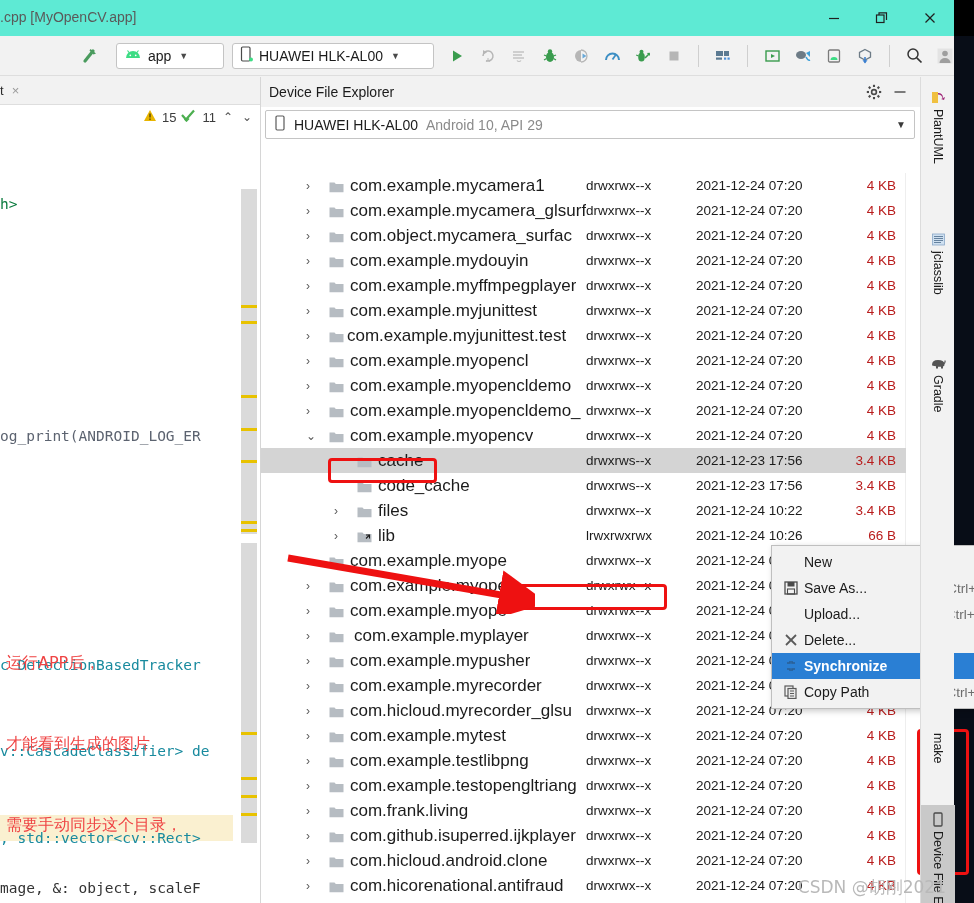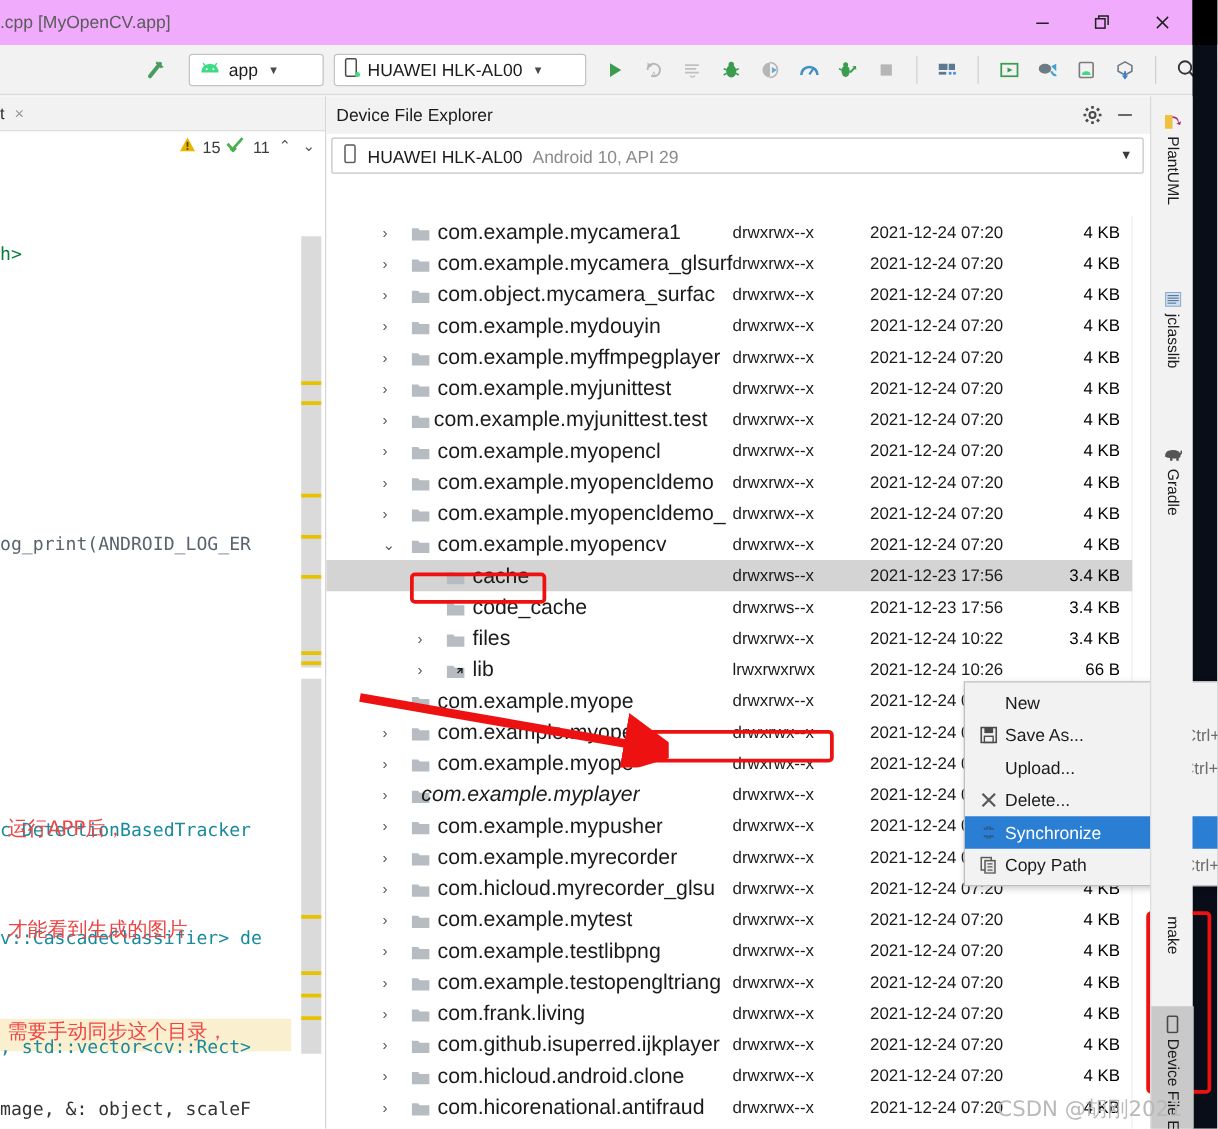--- a/index.html
+++ b/index.html
@@ -10,37 +10,37 @@
     background: #ffffff;
     font-family: "Liberation Sans", sans-serif;
     font-size: 13px;
     color: #000000;
   }
   #root { position: relative; width: 974px; height: 903px; background: #f2f2f2; }
 
   
   .titlebar {
     position: absolute; left: 0; top: 0; width: 954px; height: 36px;
-    background: #f0abfc;
+    background: #5eead4;
   }
   .title-text {
     position: absolute; left: 0; top: 9px;
     font-size: 14px; color: #5a5a5a; white-space: nowrap;
   }
   .wincontrols { position: absolute; right: 0; top: 0; height: 36px; display: flex; }
   .wc { width: 48px; height: 36px; display: flex; align-items: center; justify-content: center; }
   .wc svg { display: block; }
   .dark-edge { position: absolute; right: 0; top: 0; width: 20px; height: 903px; background: #080d17; }
   .dark-edge2 { position: absolute; right: 0; top: 0; width: 20px; height: 36px; background: #000000; }
 
   
   .toolbar {
     position: absolute; left: 0; top: 36px; width: 954px; height: 40px;
     background: #f2f2f2; border-bottom: 1px solid #dedede;
-    display: flex; align-items: center; padding-left: 35px;
+    display: flex; align-items: center;
   }
   .tb-hammer { margin-left: 80px; width: 30px; display: flex; justify-content: center; }
   .tb-sep { width: 1px; height: 22px; background: #cfcfcf; margin: 0 8px; }
   .combo {
     height: 26px; background: #fff; border: 1px solid #c4c4c4; border-radius: 3px;
     display: flex; align-items: center; padding: 0 7px; gap: 6px;
     font-size: 14px; color: #1b1b1b; white-space: nowrap;
   }
   .combo .caret { font-size: 9px; color: #4a4a4a; margin-left: 2px; }
   .tb-icons { display: flex; align-items: center; gap: 1px; margin-left: 8px; }
@@ -106,38 +106,38 @@
   .col-head .ch { position: absolute; top: 5px; font-size: 13.5px; color: #1b1b1b; }
   .col-div { position: absolute; top: 0; width: 1px; height: 28px; background: #d8d8d8; }
 
   .tree { position: absolute; left: 0; top: 96px; width: 645px; height: 730px; overflow: hidden; }
   .row { position: absolute; left: 0; width: 645px; height: 25px; display: flex; align-items: center; }
   .row.sel { background: #d4d4d4; }
   .twisty { position: absolute; font-size: 12px; color: #5a5a5a; }
   .fname { position: absolute; font-size: 17px; color: #1b1b1b; white-space: nowrap; overflow: hidden; }
   .fperm { position: absolute; left: 585px; font-size: 13.5px; color: #1b1b1b; white-space: nowrap; }
   .fdate { position: absolute; left: 700px; font-size: 13.5px; color: #1b1b1b; white-space: nowrap; }
-  .fsize { position: absolute; left: 850px; width: 55px; text-align: right; font-size: 13.5px; color: #000000; white-space: nowrap; }
+  .fsize { position: absolute; left: 850px; width: 55px; text-align: right; font-size: 13.5px; color: #b91c1c; white-space: nowrap; }
   .folder-ico { position: absolute; width: 15px; height: 12px; }
 
   .vscroll { position: absolute; right: 2px; top: 440px; width: 11px; height: 90px; background: #dcdcdc; border-radius: 2px; }
   .vtrack { position: absolute; right: 0px; top: 96px; width: 15px; height: 730px; background: #fff; border-left: 1px solid #eee; }
 
   
   .ctxmenu {
     position: absolute; left: 510px; top: 468px; width: 258px;
     background: #f2f2f2; border: 1px solid #bfbfbf;
     box-shadow: 2px 2px 6px rgba(0,0,0,0.22);
     padding: 3px 0;
   }
   .mi { height: 26px; display: flex; align-items: center; padding: 0 8px; position: relative; }
   .mi.hot { background: #2a7fd4; color: #ffffff; }
   .mi-ico { width: 22px; display: flex; align-items: center; justify-content: center; }
   .mi-label { font-size: 14px; color: #1b1b1b; margin-left: 2px; }
-  .mi.hot .mi-label { color: #ffffff; }
+  .mi.hot .mi-label { color: #ffffff; font-weight: bold; }
   .mi-key { margin-left: auto; font-size: 13.5px; color: #6d6d6d; }
 
   
   .redbox { position: absolute; border: 3px solid #ee1111; border-radius: 4px; pointer-events: none; }
   .redarrow { position: absolute; pointer-events: none; }
 
   
   .rsidebar {
     position: absolute; left: 920px; top: 77px; width: 34px; height: 826px;
     background: #f2f2f2; border-left: 1px solid #dcdcdc;
@@ -623,21 +623,21 @@
           <span class="fname" style="left: 89px; max-width: 300px;">com.example.myope</span>
           <span class="fperm" style="left: 325px;">drwxrwx--x</span>
           <span class="fdate" style="left: 435px;">2021-12-24 07:20</span>
           <span class="fsize" style="left: 580px;">4 KB</span>
         </div>
         <div class="row" style="top: 450px;">
           <span class="twisty" style="left: 45px;">›</span>
           <span class="folder-ico" style="left: 68px;"><svg width="15" height="13" viewBox="0 0 15 13">
               <path d="M0.5 2.5 h5 l1.3 1.6 h7.7 v8.2 h-14 z" fill="#b6bcc2"></path>
             </svg></span>
-          <span class="fname" style="left: 76px; max-width: 300px; font-style: italic;">com.example.myplayer</span>
+          <span class="fname" style="left: 93px; max-width: 300px;">com.example.myplayer</span>
           <span class="fperm" style="left: 325px;">drwxrwx--x</span>
           <span class="fdate" style="left: 435px;">2021-12-24 07:20</span>
           <span class="fsize" style="left: 580px;">4 KB</span>
         </div>
         <div class="row" style="top: 475px;">
           <span class="twisty" style="left: 45px;">›</span>
           <span class="folder-ico" style="left: 68px;"><svg width="15" height="13" viewBox="0 0 15 13">
               <path d="M0.5 2.5 h5 l1.3 1.6 h7.7 v8.2 h-14 z" fill="#b6bcc2"></path>
             </svg></span>
           <span class="fname" style="left: 89px; max-width: 300px;">com.example.mypusher</span>

